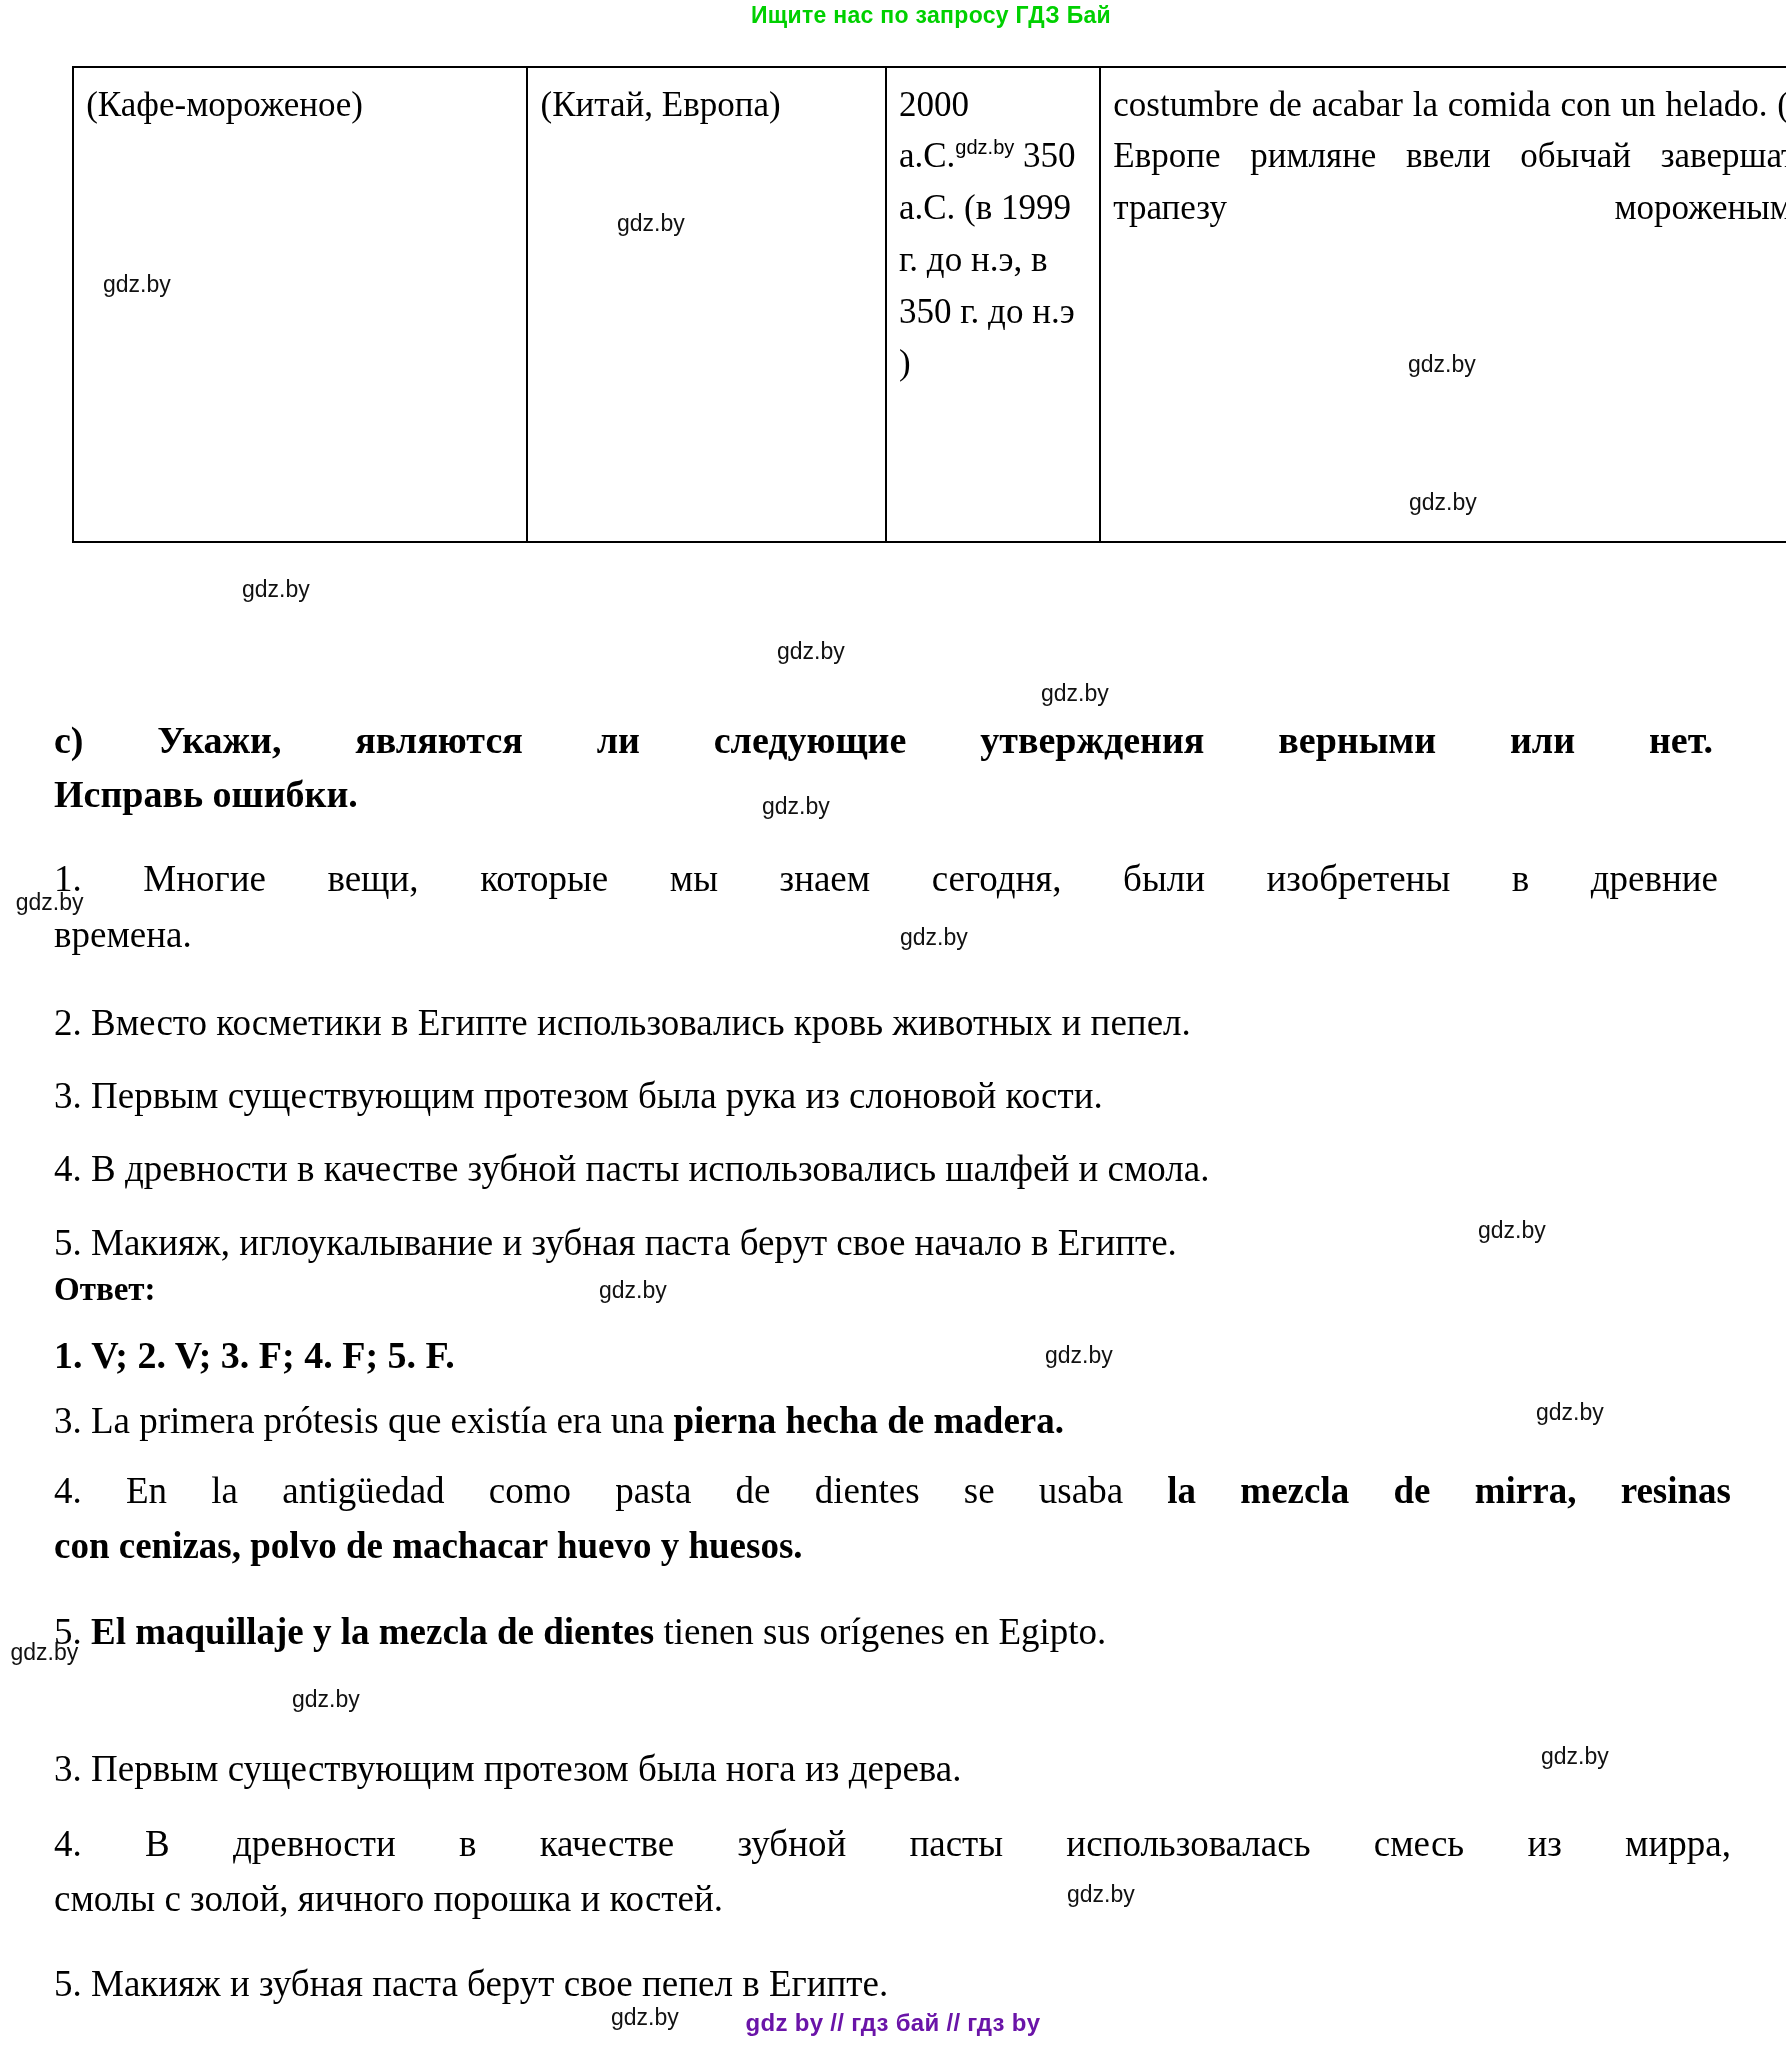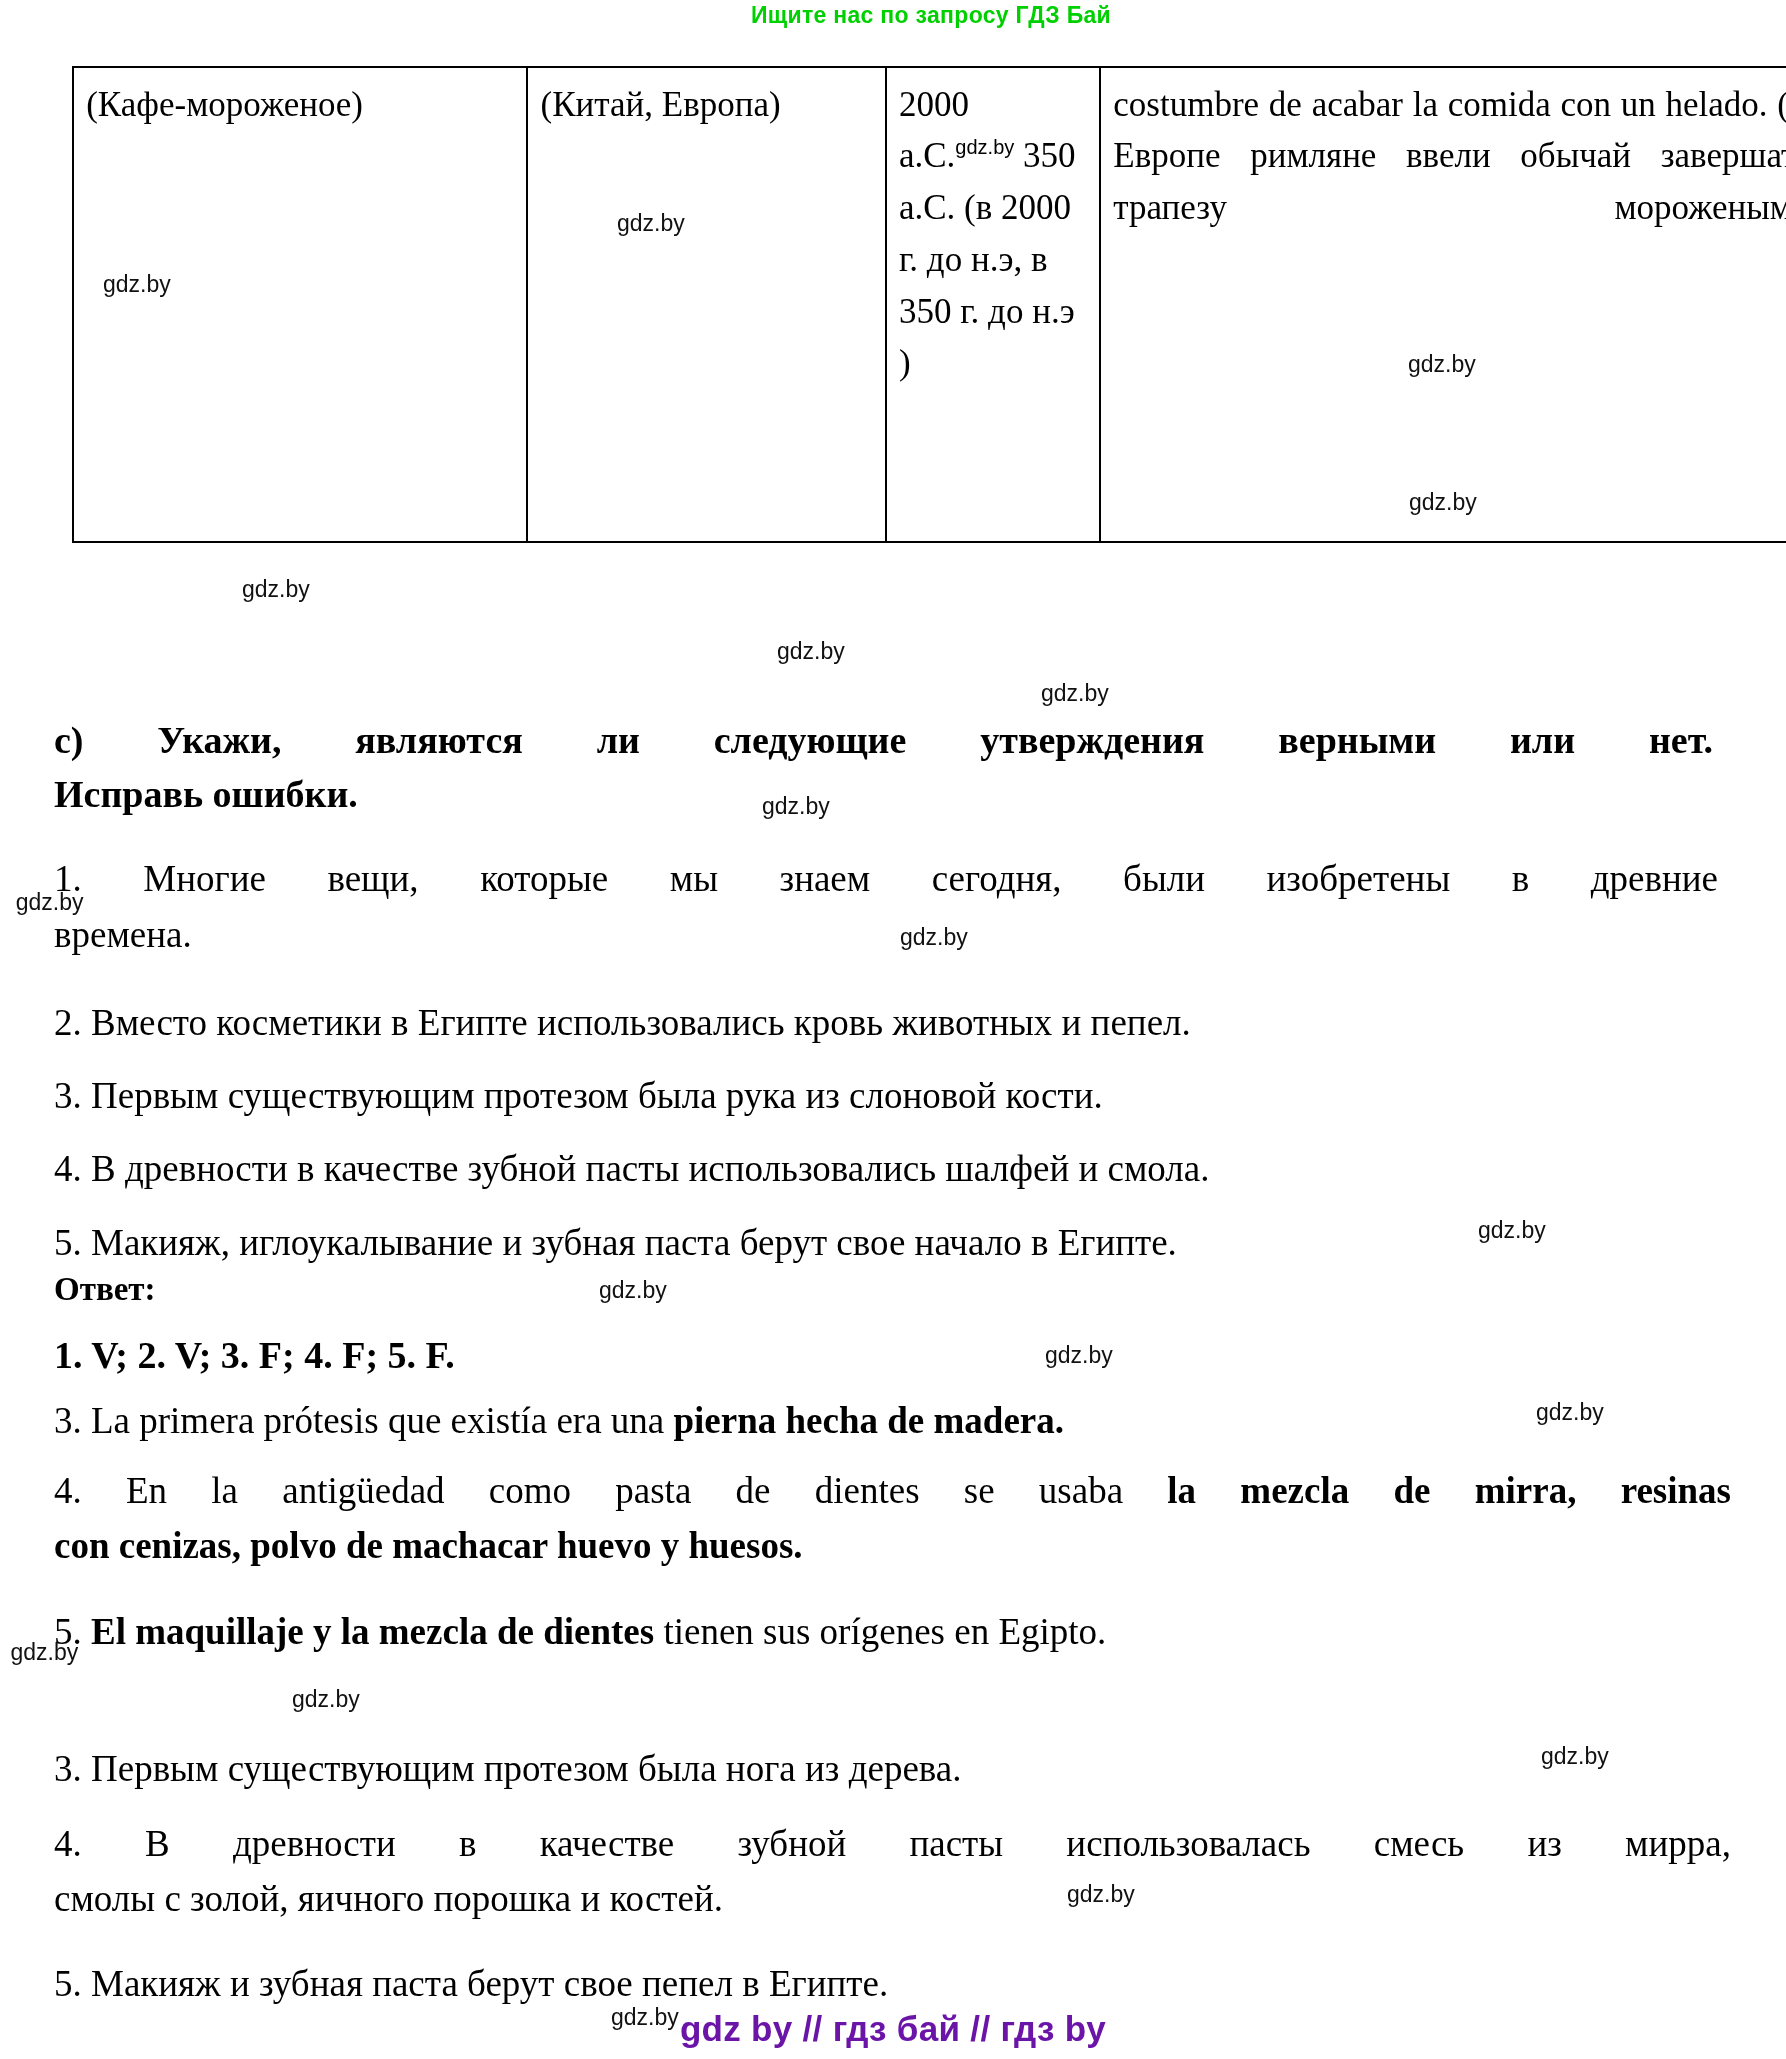--- a/index.html
+++ b/index.html
@@ -134,21 +134,21 @@
   }
 
   
   .site-footer {
     position: absolute;
     left: 0;
     top: 2009px;
     width: 1786px;
     text-align: center;
     font-family: "Liberation Sans", sans-serif;
-    font-size: 35px;
+    font-size: 24px;
     font-weight: bold;
     color: #6a14a8;
     letter-spacing: 0.3px;
   }
 </style>
 </head>
 <body>
 
 <div id="page">
 
@@ -160,21 +160,21 @@
           <tr>
         <td class="c1">
           <span class="cellpad">(Кафе-мороженое)</span>
         </td>
         <td class="c2">
           <span class="cellpad">(Китай, Европа)</span>
         </td>
         <td class="c3">
           <span class="cellpad"><span>2000 a.C.</span><span class="sup-wm">gdz.by</span>
             <span>350 a.C.</span>
-            <span>(в 2000 г. до н.э, в 350 г. до н.э )</span>
+            <span>(в 1999 г. до н.э, в 350 г. до н.э )</span>
           </span>
         </td>
         <td class="c4">
           <span>costumbre de acabar la comida con un helado. (В Европе римляне ввели обычай завершать трапезу</span>
           <span class="lastline">мороженым.)</span>
         </td>
       </tr>
     </tbody>
       </table>
   </div>

